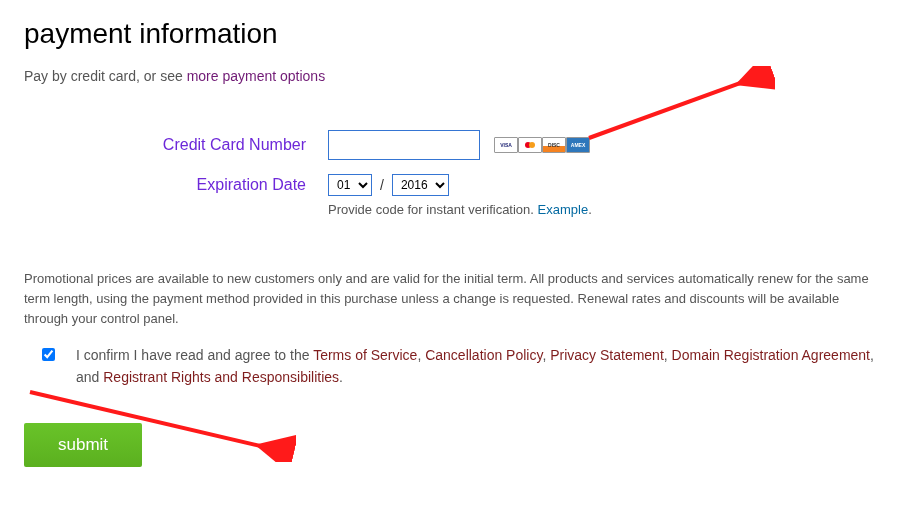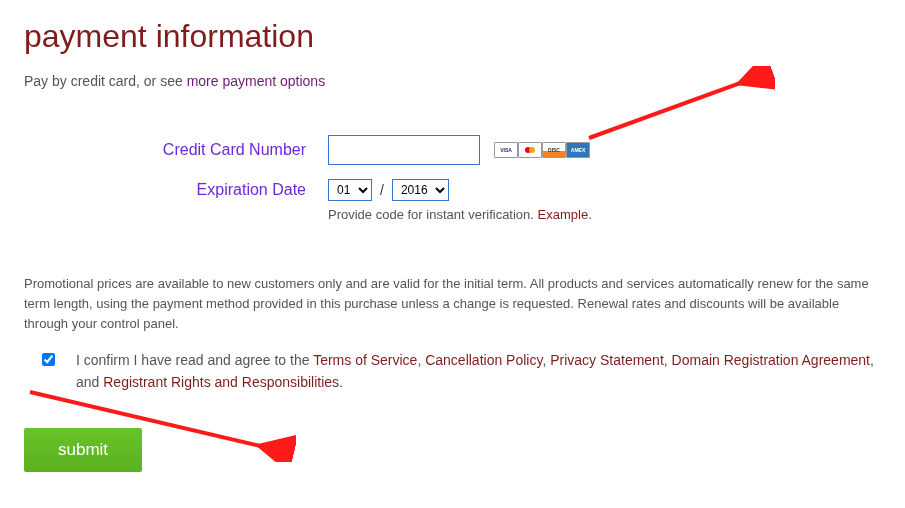--- a/index.html
+++ b/index.html
@@ -6,23 +6,23 @@
   body{
     width:905px;height:508px;
     font-family:"Segoe UI","Helvetica Neue",Arial,sans-serif;
     font-weight:300;
     color:#4a4a4a;
     position:relative;
     background:#fff;
   }
   .wrap{padding:0 24px 0 24px;}
   h1{
-    font-size:32px;
+    font-size:28px;
     font-weight:300;
-    color:#7f1d1d;
+    color:#000000;
     margin:18px 0 18px 0;
   }
   .intro{font-size:14px;color:#555;}
   .intro a{color:#701a75;text-decoration:none;}
   .formrow{display:flex;align-items:center;margin-top:14px;}
   .lbl{
     width:282px;text-align:right;padding-right:22px;
     color:#6d28d9;font-size:16px;font-weight:300;
   }
   .ctl{display:flex;align-items:center;gap:6px;}
@@ -44,21 +44,21 @@
   .cards{display:flex;gap:0;margin-left:8px;}
   .card{width:22px;height:14px;border:0.5px solid #999;border-radius:1px;display:flex;align-items:center;justify-content:center;font-size:5px;font-weight:700;}
   .c-visa{background:#fff;color:#1A1F71;}
   .c-mc{background:#fff;}
   .c-mc span{display:flex;}
   .c-mc .r{width:6px;height:6px;border-radius:50%;background:#EB001B;}
   .c-mc .y{width:6px;height:6px;border-radius:50%;background:#F79E1B;margin-left:-2px;}
   .c-disc{background:linear-gradient(#fff 60%,#F58220 60%);color:#333;}
   .c-amex{background:#2E77BB;color:#fff;}
   .hint{margin-left:304px;font-size:13px;color:#555;margin-top:6px;}
-  .hint a{color:#7f1d1d;text-decoration:none;}
+  .hint a{color:#0369a1;text-decoration:none;}
   .promo{font-size:13px;color:#555;line-height:1.55;margin-top:52px;}
   .agree{display:flex;align-items:flex-start;margin-top:16px;gap:18px;padding-left:14px;}
   .agree input{margin-top:3px;}
   .agree-label{font-size:14px;color:#555;line-height:1.55;}
   .agree-label a{color:#7f1d1d;text-decoration:none;}
   .submit{
     margin-top:34px;
     background:linear-gradient(#69C329,#5BB01F);
     color:#fff;border:none;border-radius:2px;
     padding:12px 34px;font-size:17px;font-weight:300;

